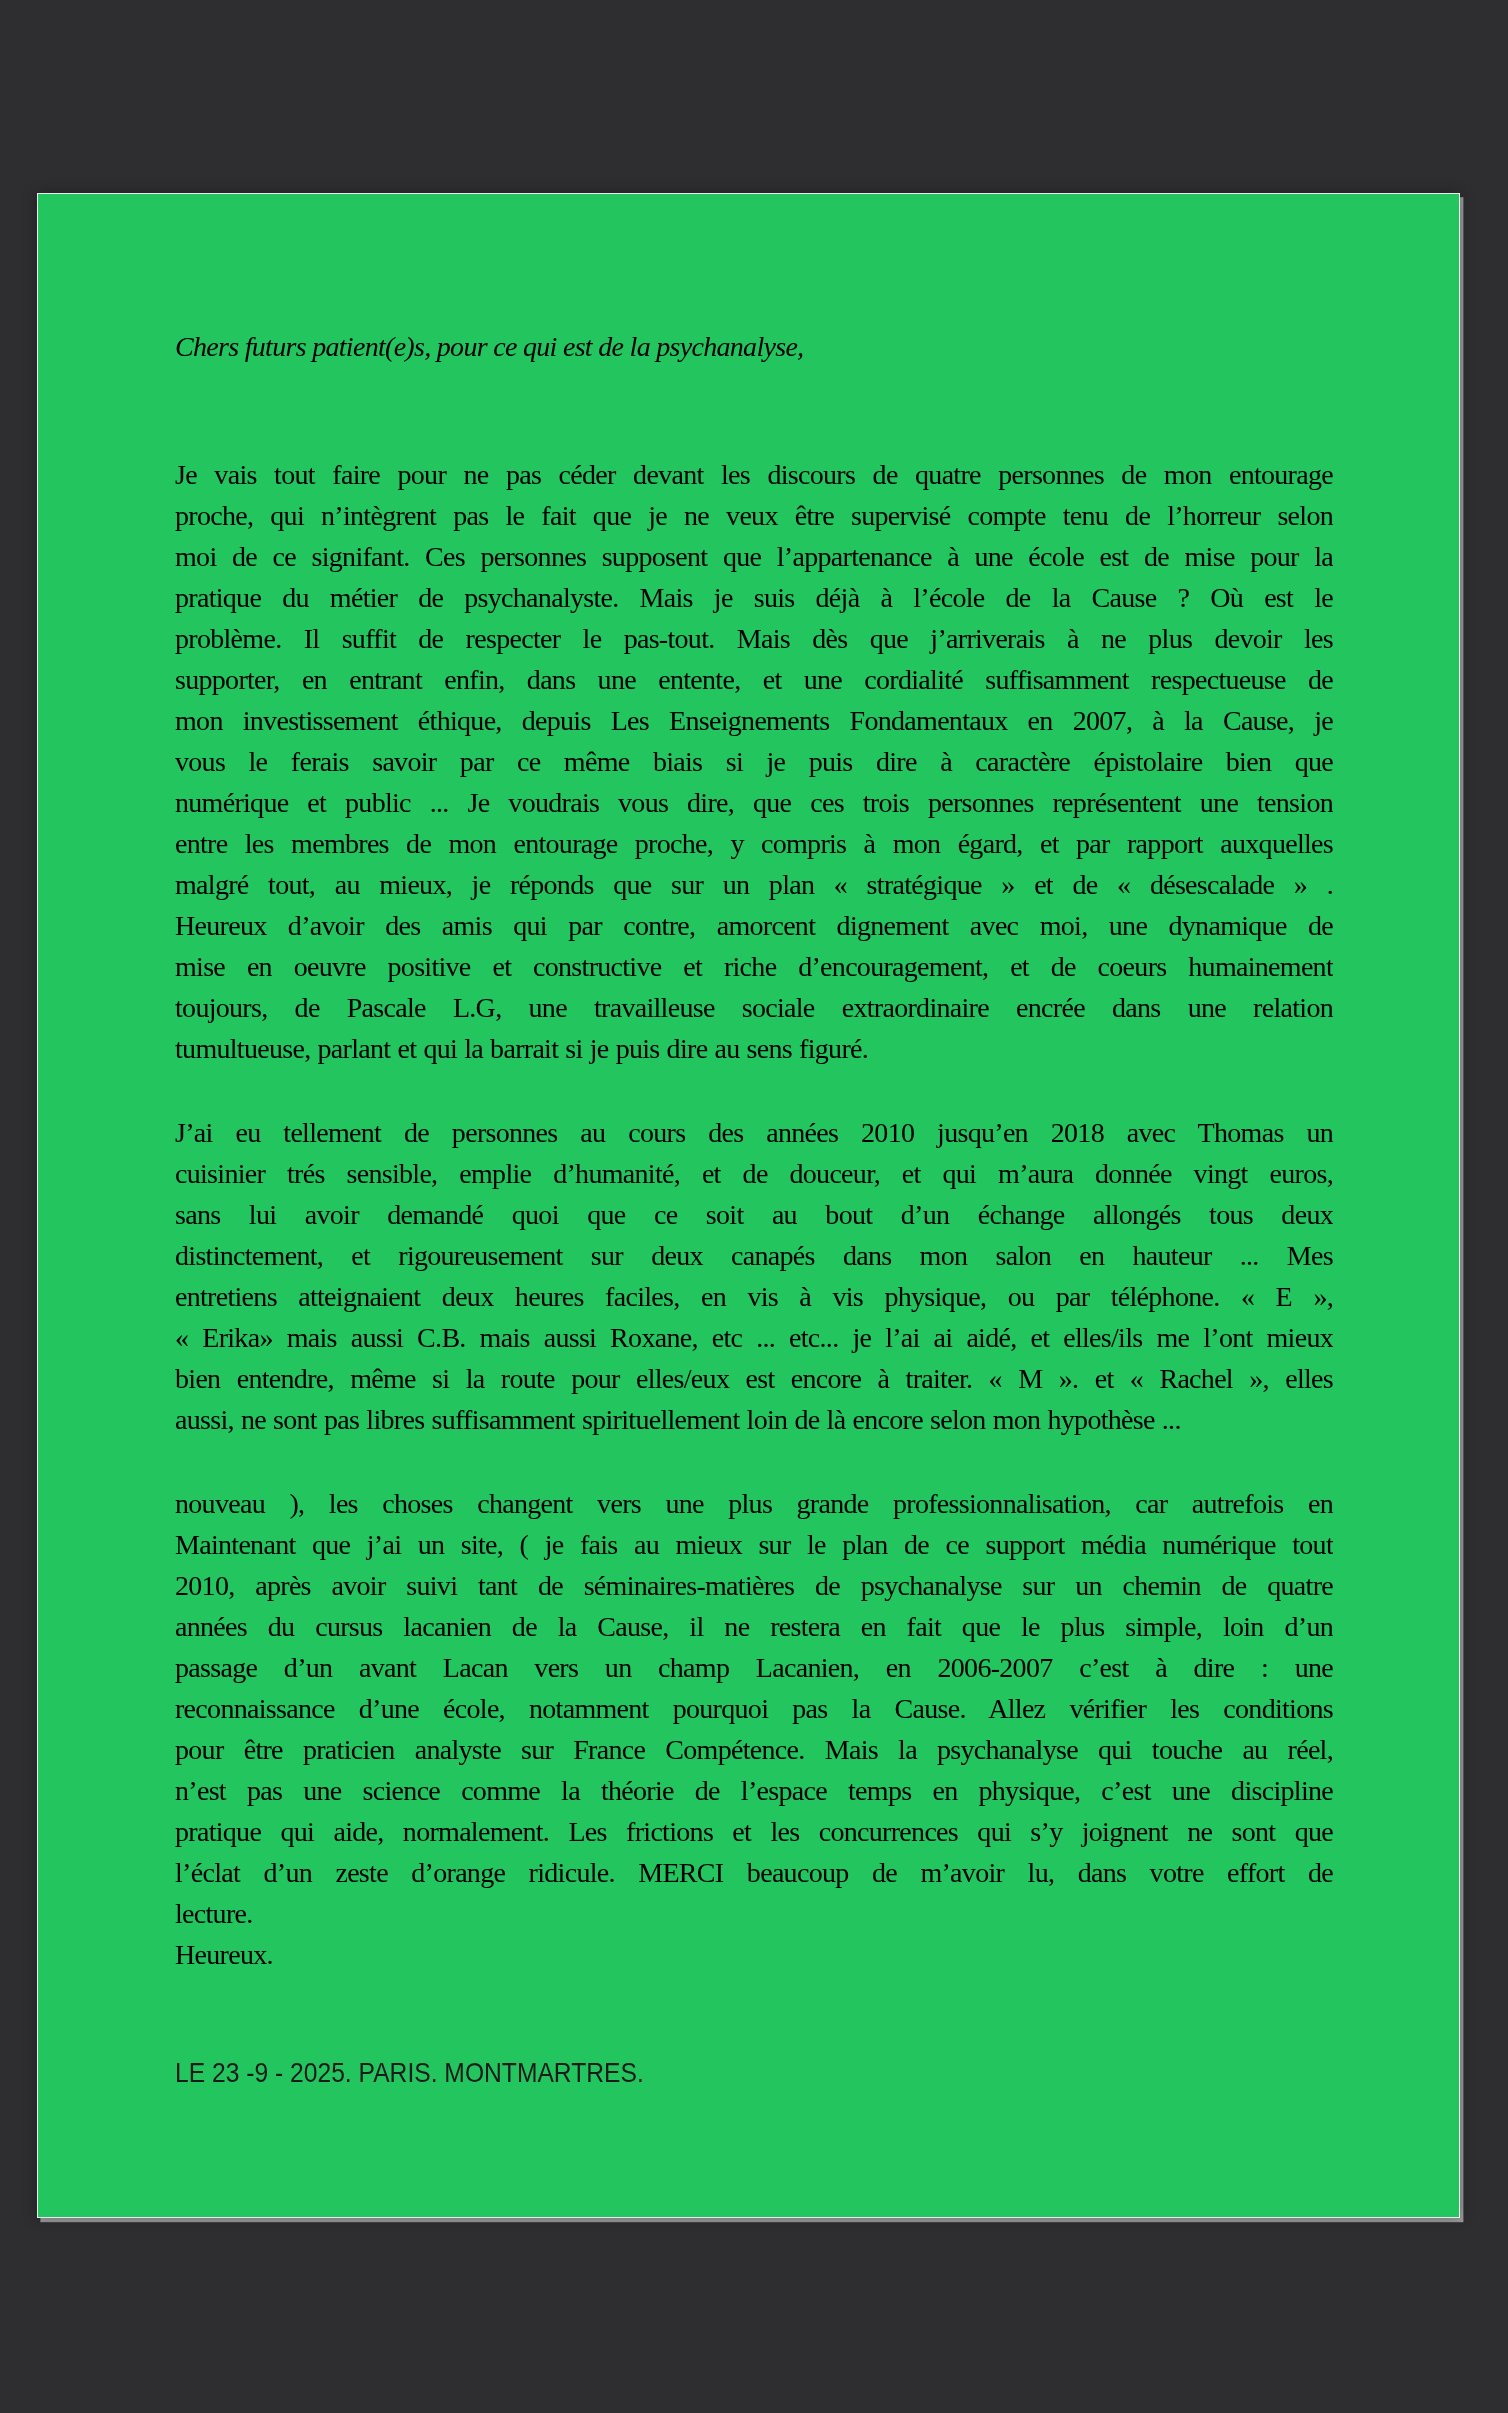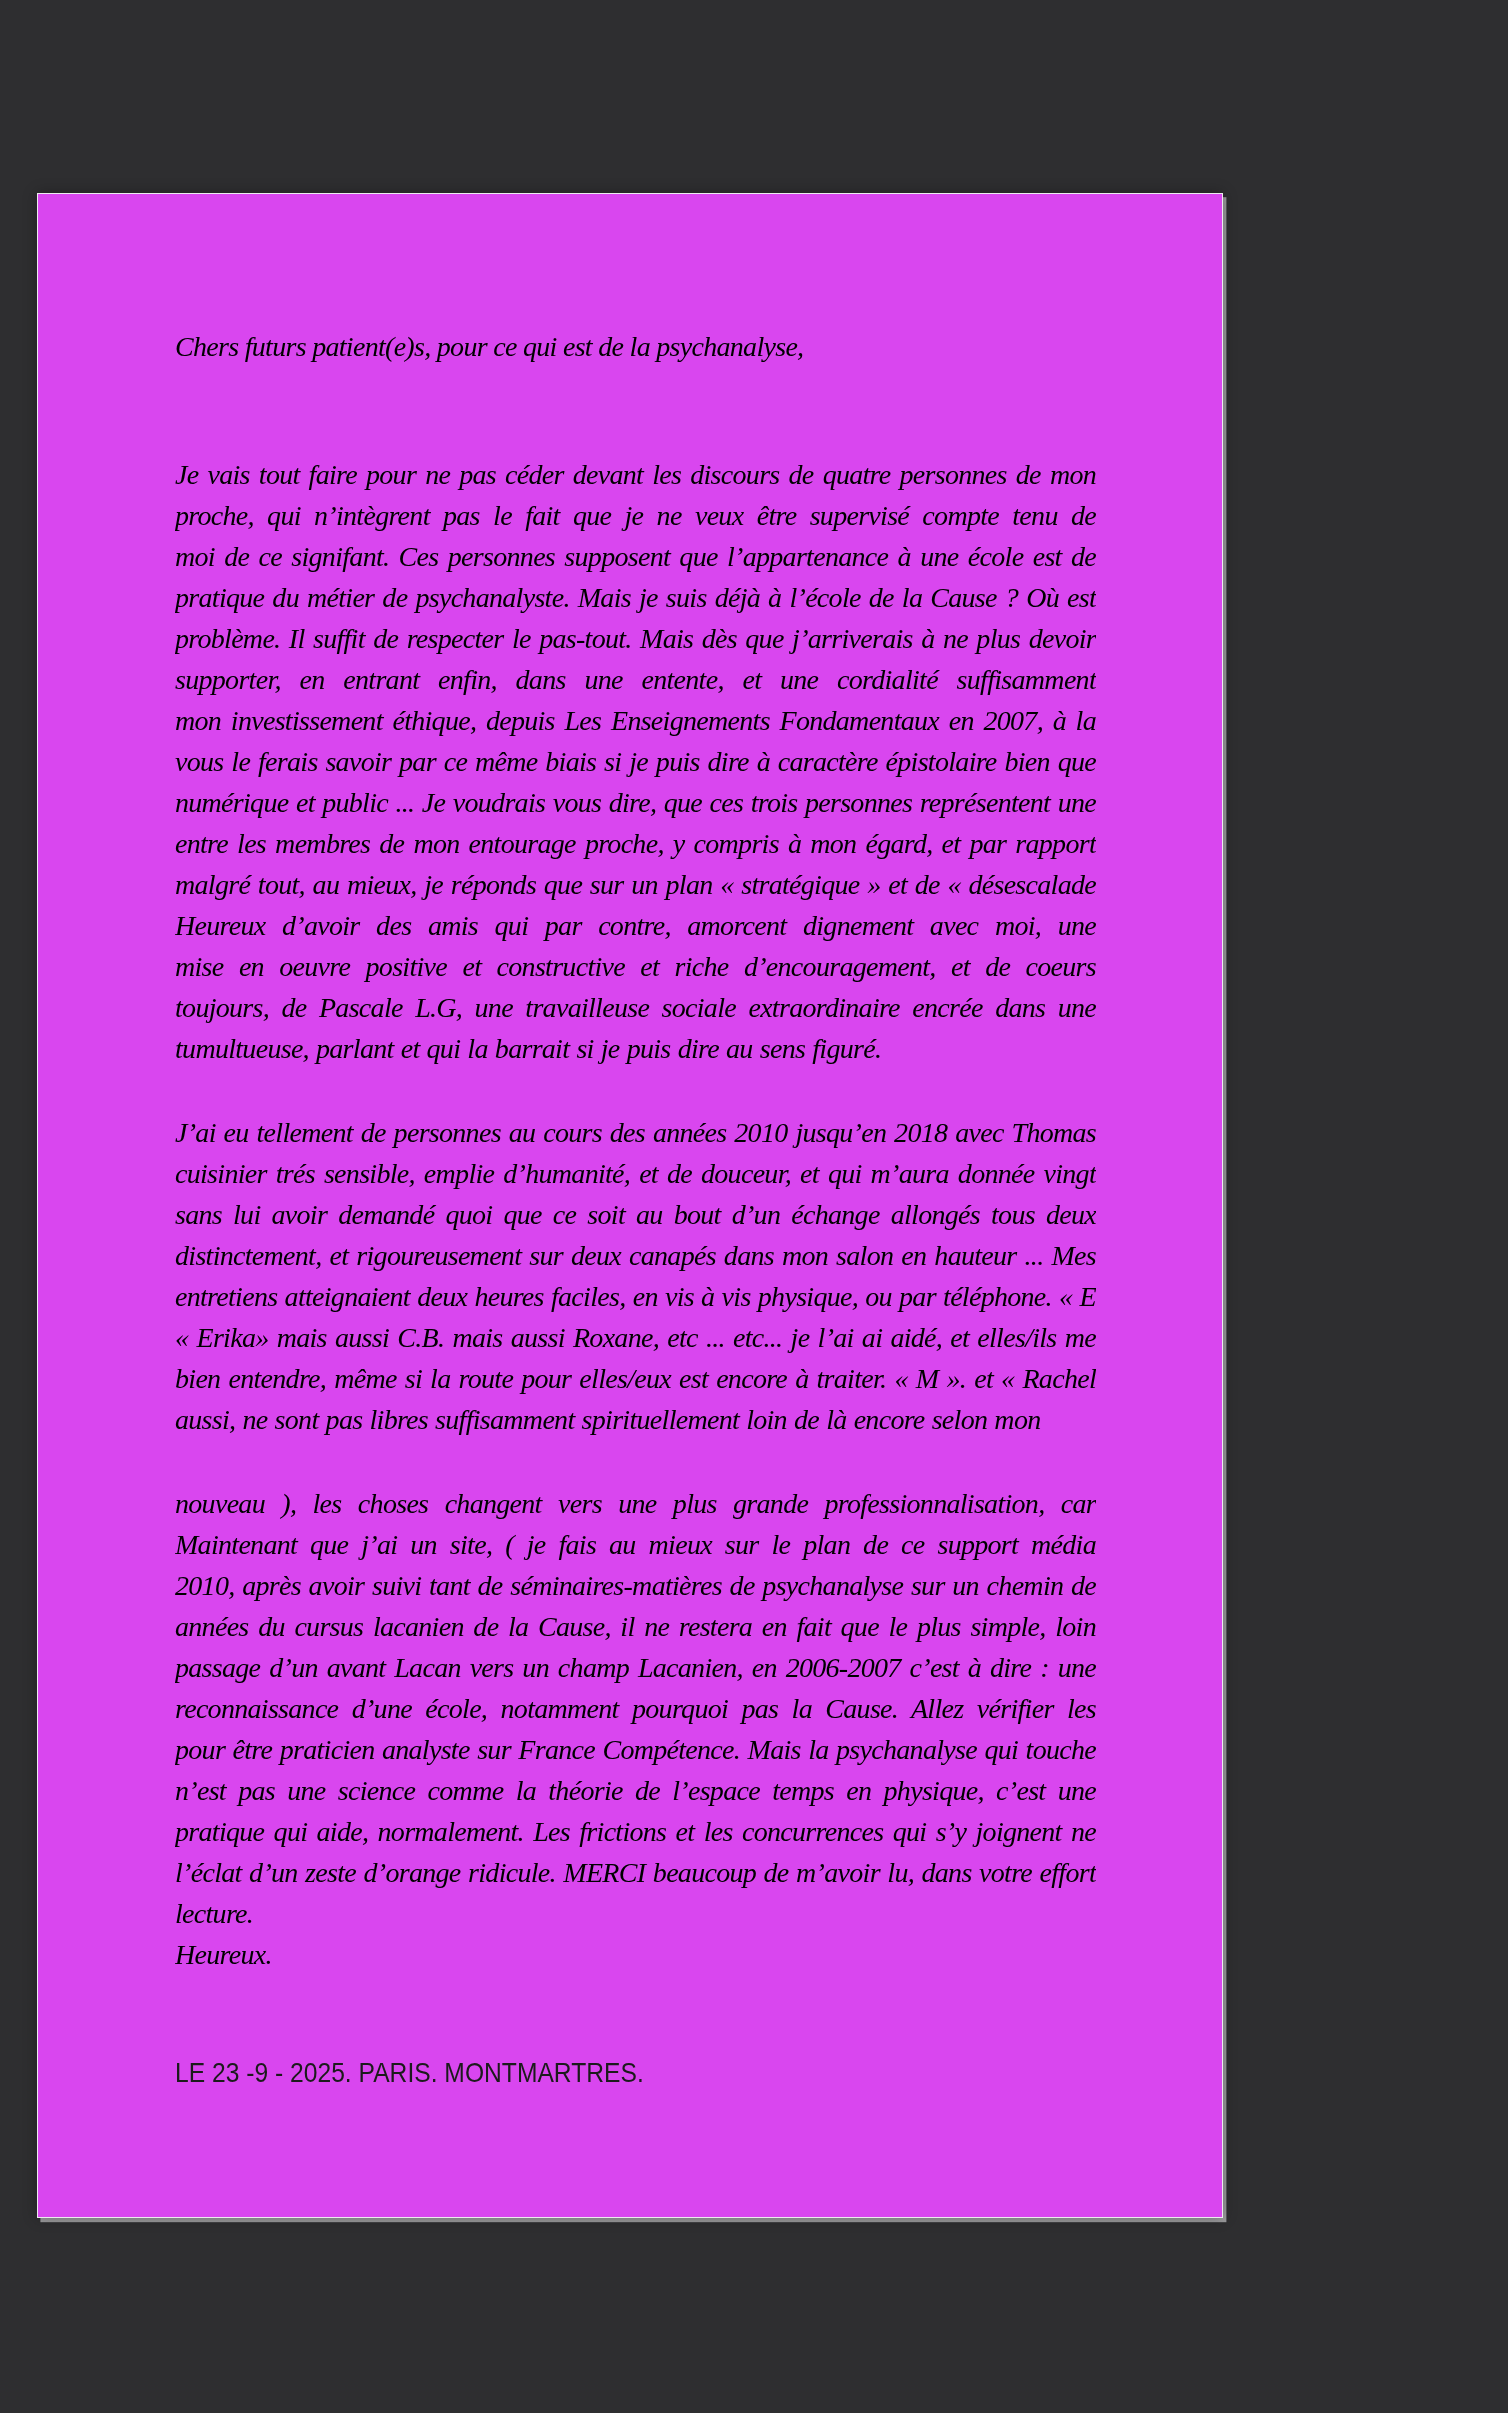--- a/index.html
+++ b/index.html
@@ -11,44 +11,43 @@
     height: 2413px;
     background: #2e2e30;
     position: relative;
     font-family: "Liberation Serif", serif;
     overflow: hidden;
   }
   .paper {
     position: absolute;
     left: 37px;
     top: 193px;
-    width: 1186px;
+    width: 1423px;
     height: 2025px;
-    background: #d946ef;
+    background: #22c55e;
     border: 0.8px solid #ececef;
     box-shadow: 0 0 13.4px rgba(0,0,0,0.30), 3.4px 4.2px 0 rgba(244,244,246,0.55);
     box-sizing: border-box;
   }
   .content {
     padding: 132px 126px 0 137px;
     color: #000000;
   }
   .salutation {
     font-style: italic;
     font-size: 28px;
     letter-spacing: -0.7px;
     line-height: 41px;
     height: 41px;
     margin-bottom: 87px;
     white-space: nowrap;
   }
   .paragraph { }
   .paragraph + .paragraph { margin-top: 43px; }
   .line {
-    font-style: italic;
     font-size: 28px;
     letter-spacing: -0.7px;
     line-height: 41px;
     height: 41px;
     overflow: hidden;
     text-align: justify;
     text-align-last: justify;
     word-spacing: 0.8px;
   }
   .line-left {

